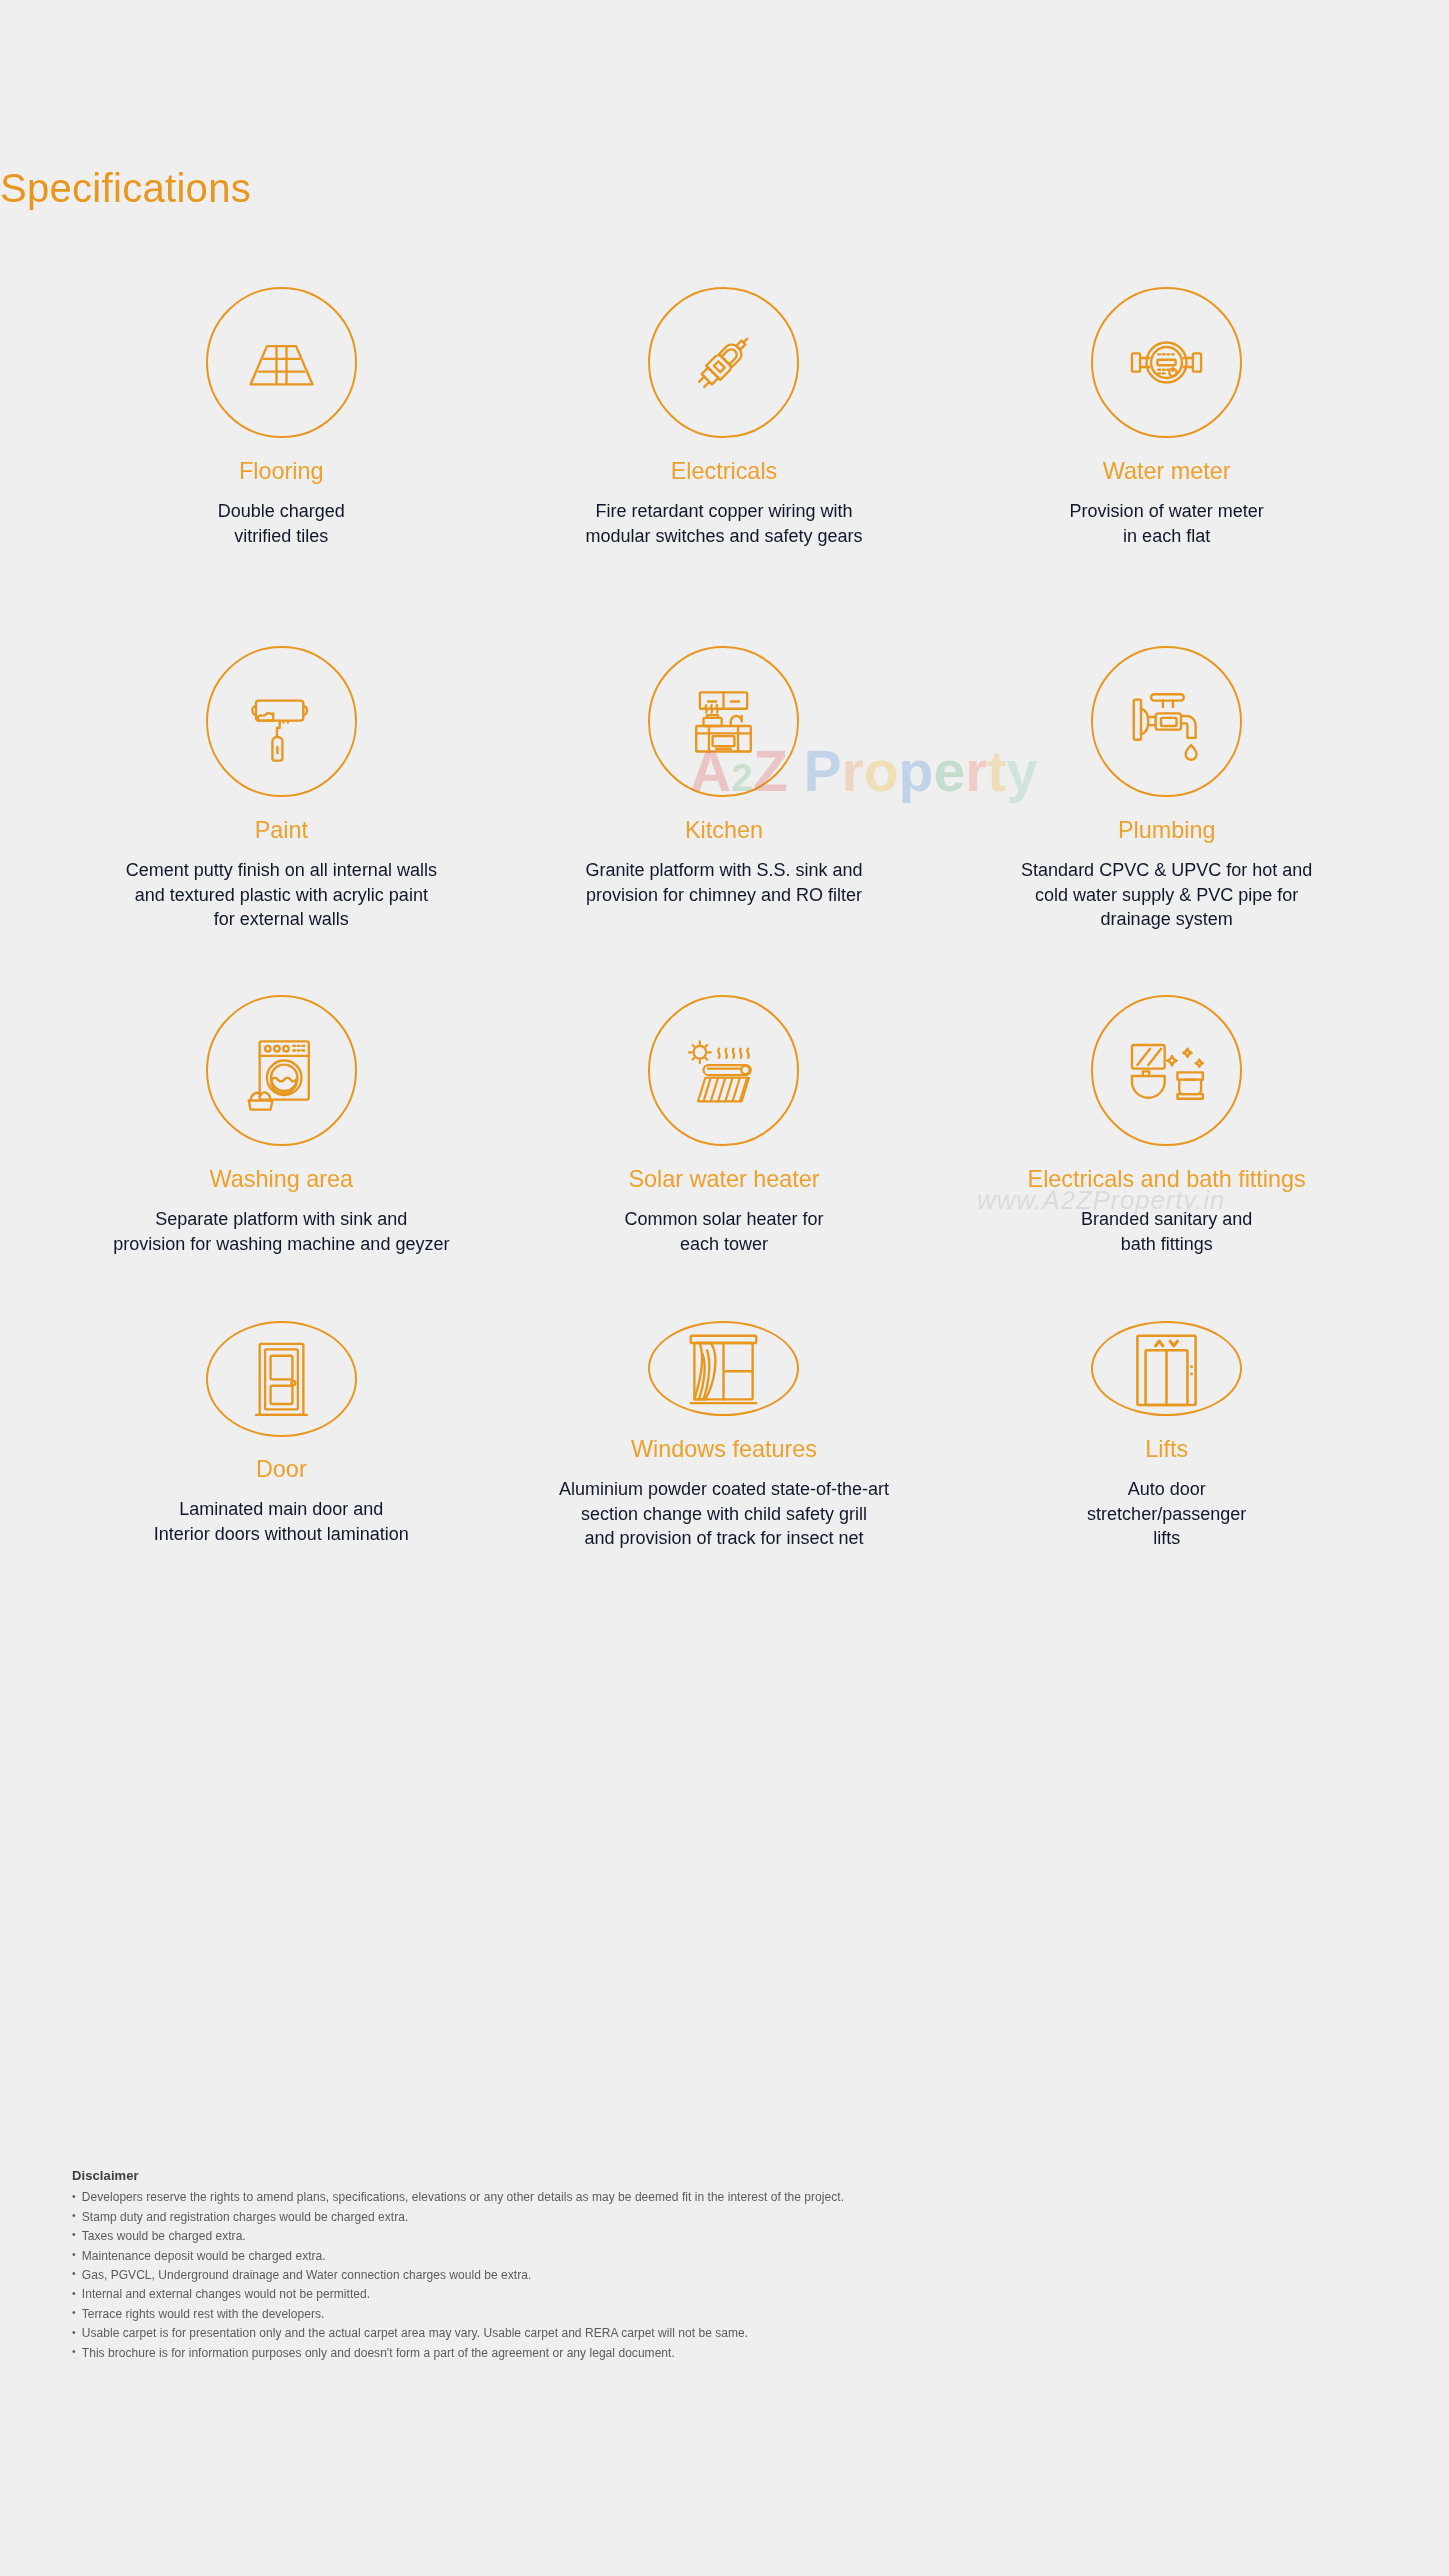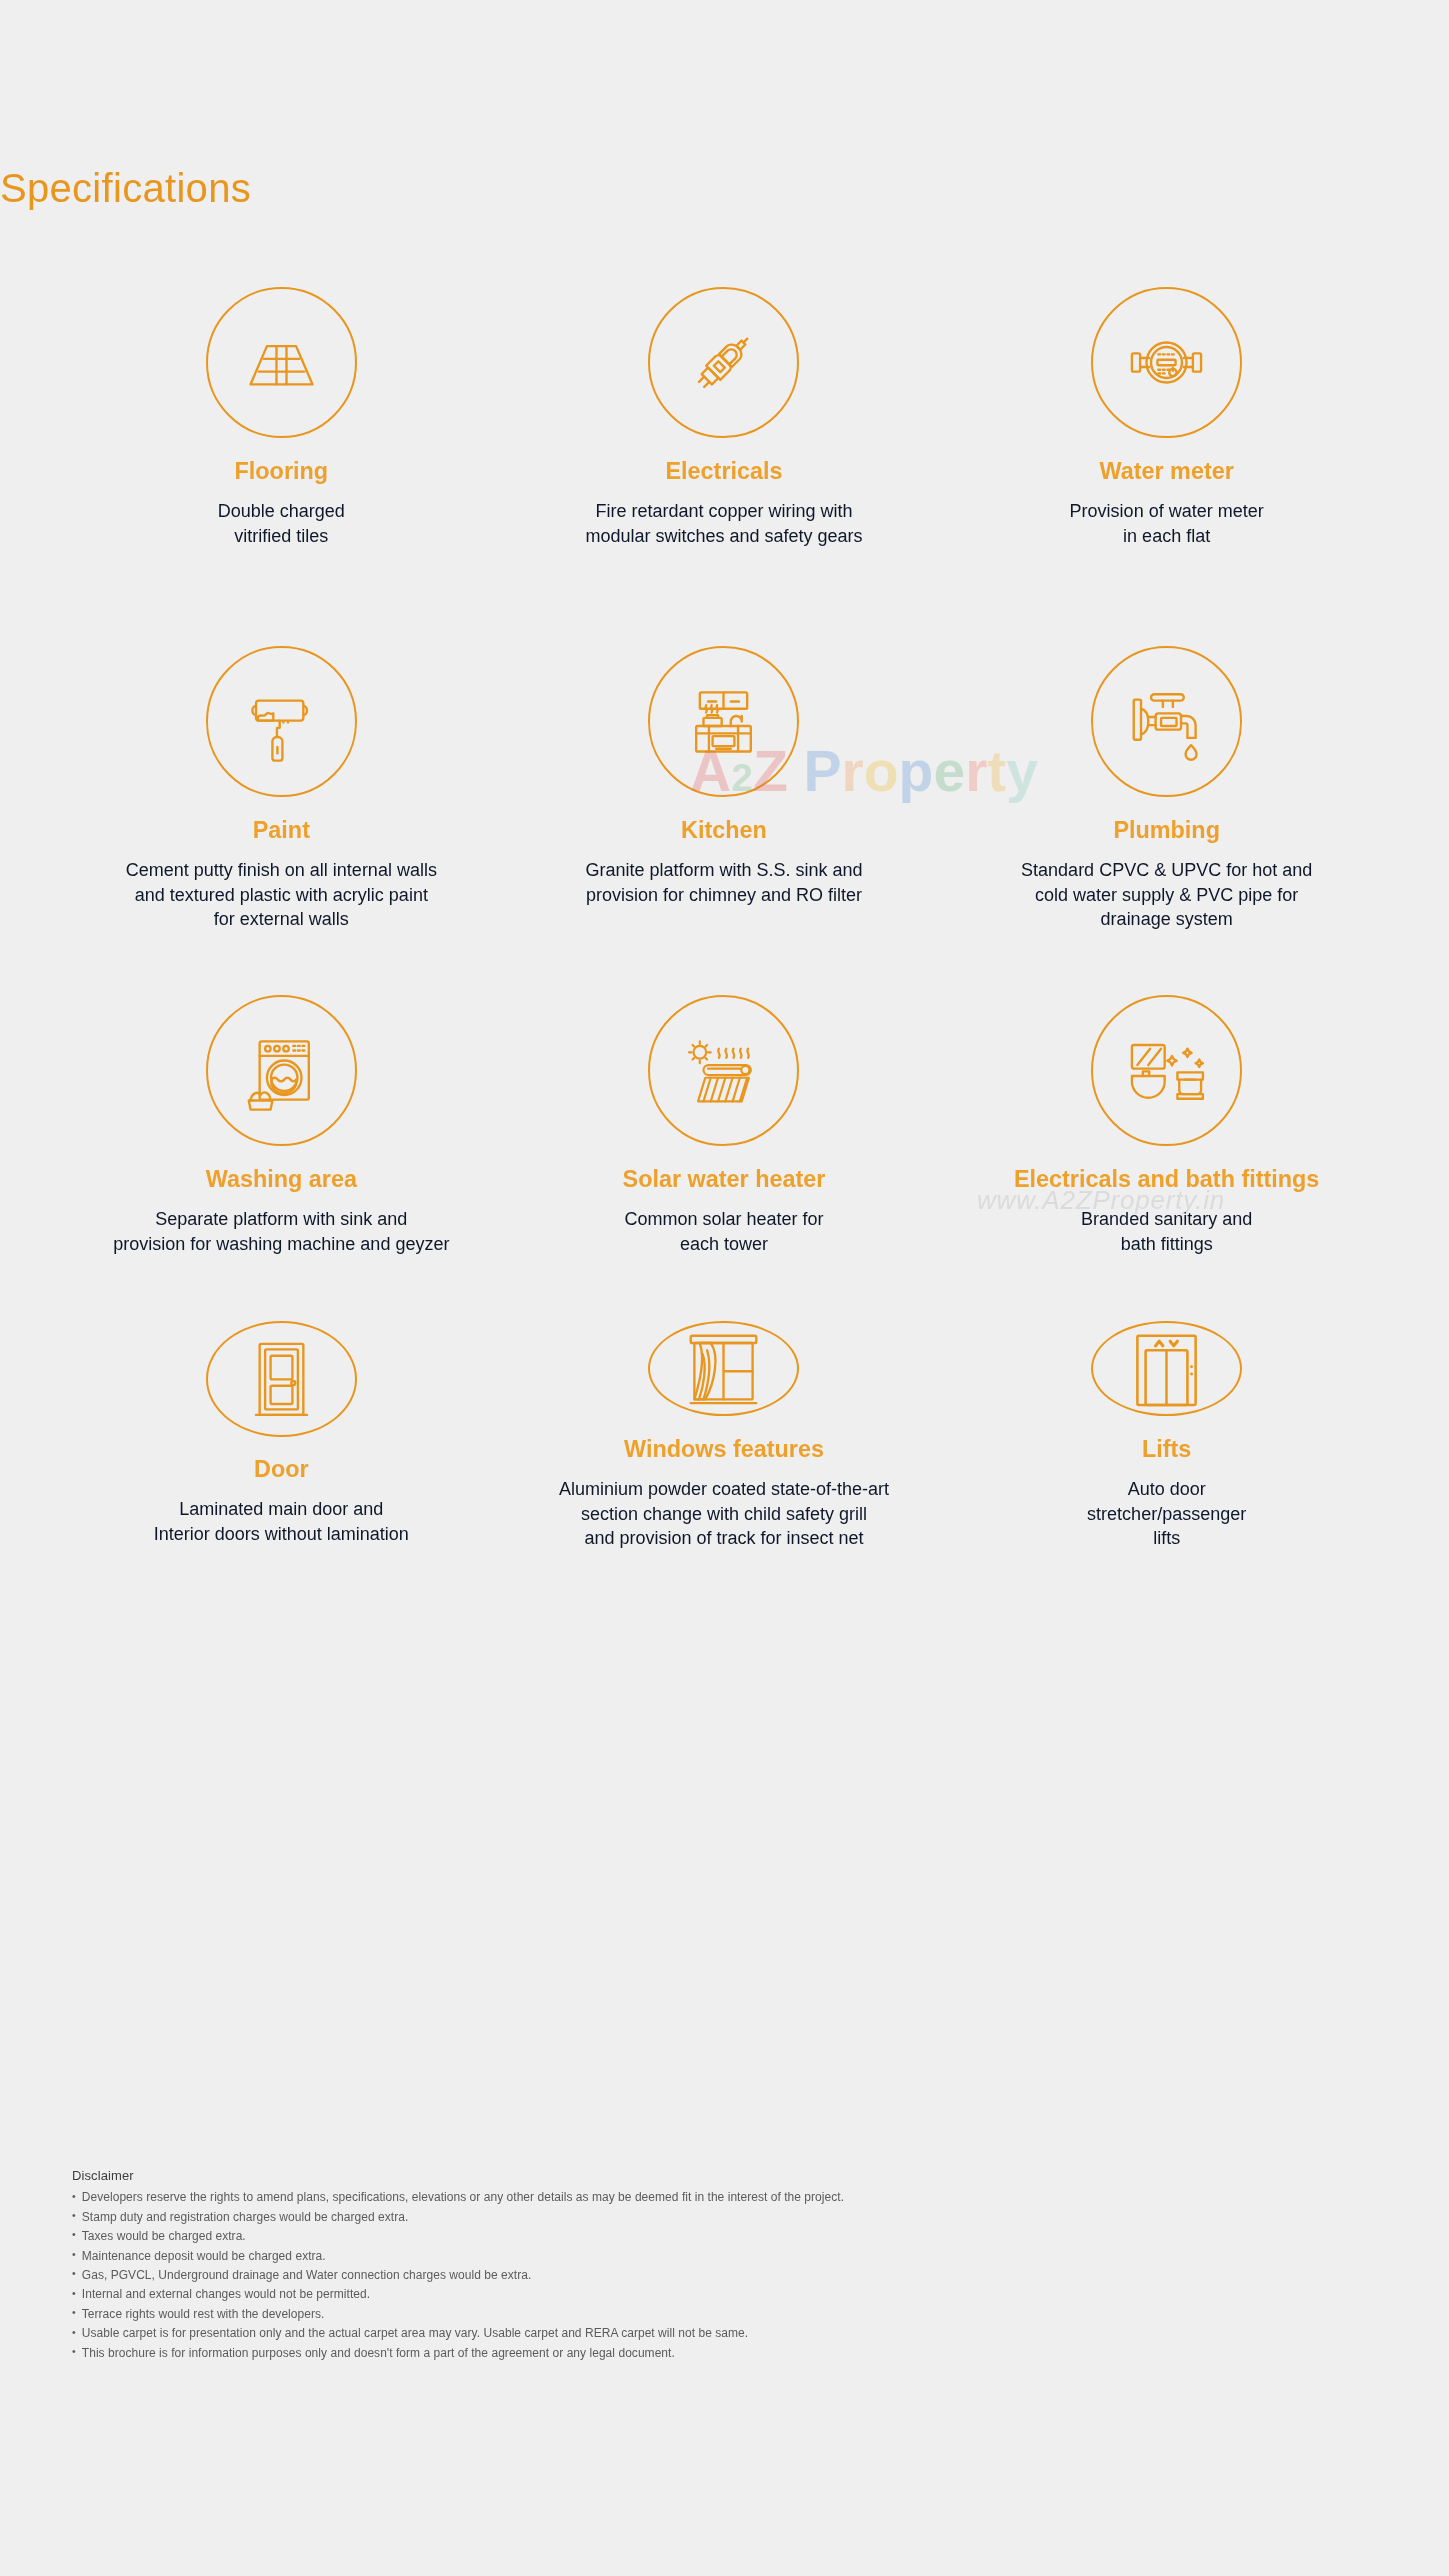--- a/index.html
+++ b/index.html
@@ -62,21 +62,21 @@
   }
   .icon-circle svg {
     width: 91px;
     height: 91px;
     display: block;
   }
   .spec-label {
     margin-top: 19.6px;
     font-size: 23.4px;
     color: #eda02a;
-    font-weight: 700;
+    font-weight: 400;
     text-align: right;
     line-height: 1.15;
     white-space: nowrap;
   }
   .spec-desc {
     margin-top: 14.3px;
     font-size: 18px;
     color: #0f172a;
     text-align: center;
     line-height: 1.38;
@@ -128,21 +128,21 @@
 
   
   .disclaimer {
     position: absolute;
     left: 72px;
     top: 2168px;
     width: 1328px;
   }
   .disclaimer-title {
     font-size: 13px;
-    font-weight: 400;
+    font-weight: 700;
     color: #3d3d3d;
     margin-bottom: 5.3px;
     letter-spacing: 0.1px;
   }
   .disclaimer-list { list-style: none; }
   .disclaimer-list li {
     font-size: 12px;
     color: #5b5b5b;
     line-height: 1.62;
     letter-spacing: 0.04px;

